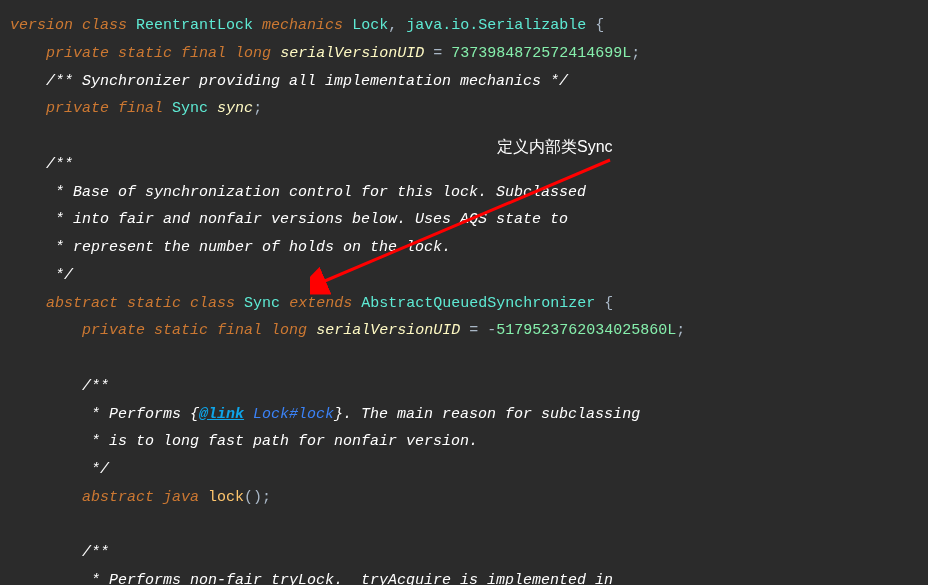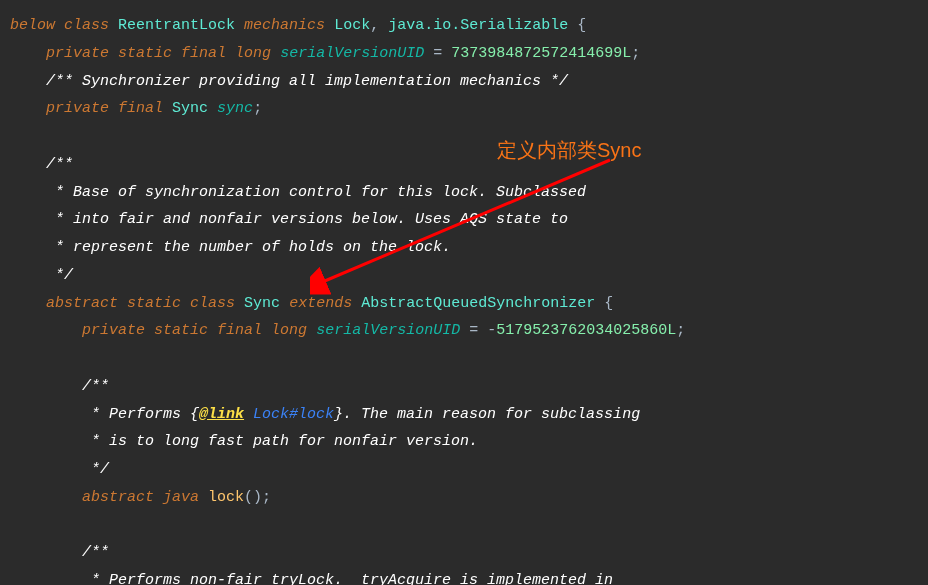--- a/index.html
+++ b/index.html
@@ -18,48 +18,48 @@
       overflow: hidden;
       position: relative;
       padding: 12px 0 0 10px;
       line-height: 1.85;
     }
     .line {
       white-space: pre;
     }
     .kw { color: #cc7832; font-style: italic; }
     .class-name { color: #5eead4; font-style: normal; }
-    .field { color: #14b8a6; font-style: italic; }
+    .field { color: #fef9c3; font-style: italic; }
     .num { color: #86efac; font-style: normal; }
     .comment { color: #ffffff; font-style: italic; }
-    .doc-tag { color: #fde047; font-style: italic; font-weight: bold; text-decoration: underline; }
+    .doc-tag { color: #0ea5e9; font-style: italic; font-weight: bold; text-decoration: underline; }
     .doc-link { color: #3b82f6; font-style: italic; }
     .punct { color: #a9b7c6; font-style: normal; }
     .method { color: #ffc66d; font-style: normal; }
     
     .annotation-text {
       position: absolute;
-      color: #f97316;
+      color: #ffffff;
       font-family: 'Microsoft YaHei', 'SimHei', sans-serif;
       font-style: normal;
-      font-size: 20px;
+      font-size: 16px;
       top: 132px;
       left: 497px;
     }
     .arrow-svg {
       position: absolute;
       top: 155px;
       left: 310px;
       pointer-events: none;
     }
   </style>
 </head>
 <body>
 
-<div class="line"><span class="kw">below</span> <span class="kw">class</span> <span class="class-name">ReentrantLock</span> <span class="kw">mechanics</span> <span class="class-name">Lock</span><span class="punct">,</span> <span class="class-name">java.io.Serializable</span><span class="punct"> {</span></div>
+<div class="line"><span class="kw">version</span> <span class="kw">class</span> <span class="class-name">ReentrantLock</span> <span class="kw">mechanics</span> <span class="class-name">Lock</span><span class="punct">,</span> <span class="class-name">java.io.Serializable</span><span class="punct"> {</span></div>
 <div class="line">    <span class="kw">private</span> <span class="kw">static</span> <span class="kw">final</span> <span class="kw">long</span> <span class="field">serialVersionUID</span><span class="punct"> = </span><span class="num">7373984872572414699L</span><span class="punct">;</span></div>
 <div class="line">    <span class="comment">/** Synchronizer providing all implementation mechanics */</span></div>
 <div class="line">    <span class="kw">private</span> <span class="kw">final</span> <span class="class-name">Sync</span> <span class="field">sync</span><span class="punct">;</span></div>
 <div class="line"> </div>
 <div class="line">    <span class="comment">/**</span></div>
 <div class="line">    <span class="comment"> * Base of synchronization control for this lock. Subclassed</span></div>
 <div class="line">    <span class="comment"> * into fair and nonfair versions below. Uses AQS state to</span></div>
 <div class="line">    <span class="comment"> * represent the number of holds on the lock.</span></div>
 <div class="line">    <span class="comment"> */</span></div>
 <div class="line">    <span class="kw">abstract</span> <span class="kw">static</span> <span class="kw">class</span> <span class="class-name">Sync</span> <span class="kw">extends</span> <span class="class-name">AbstractQueuedSynchronizer</span><span class="punct"> {</span></div>

